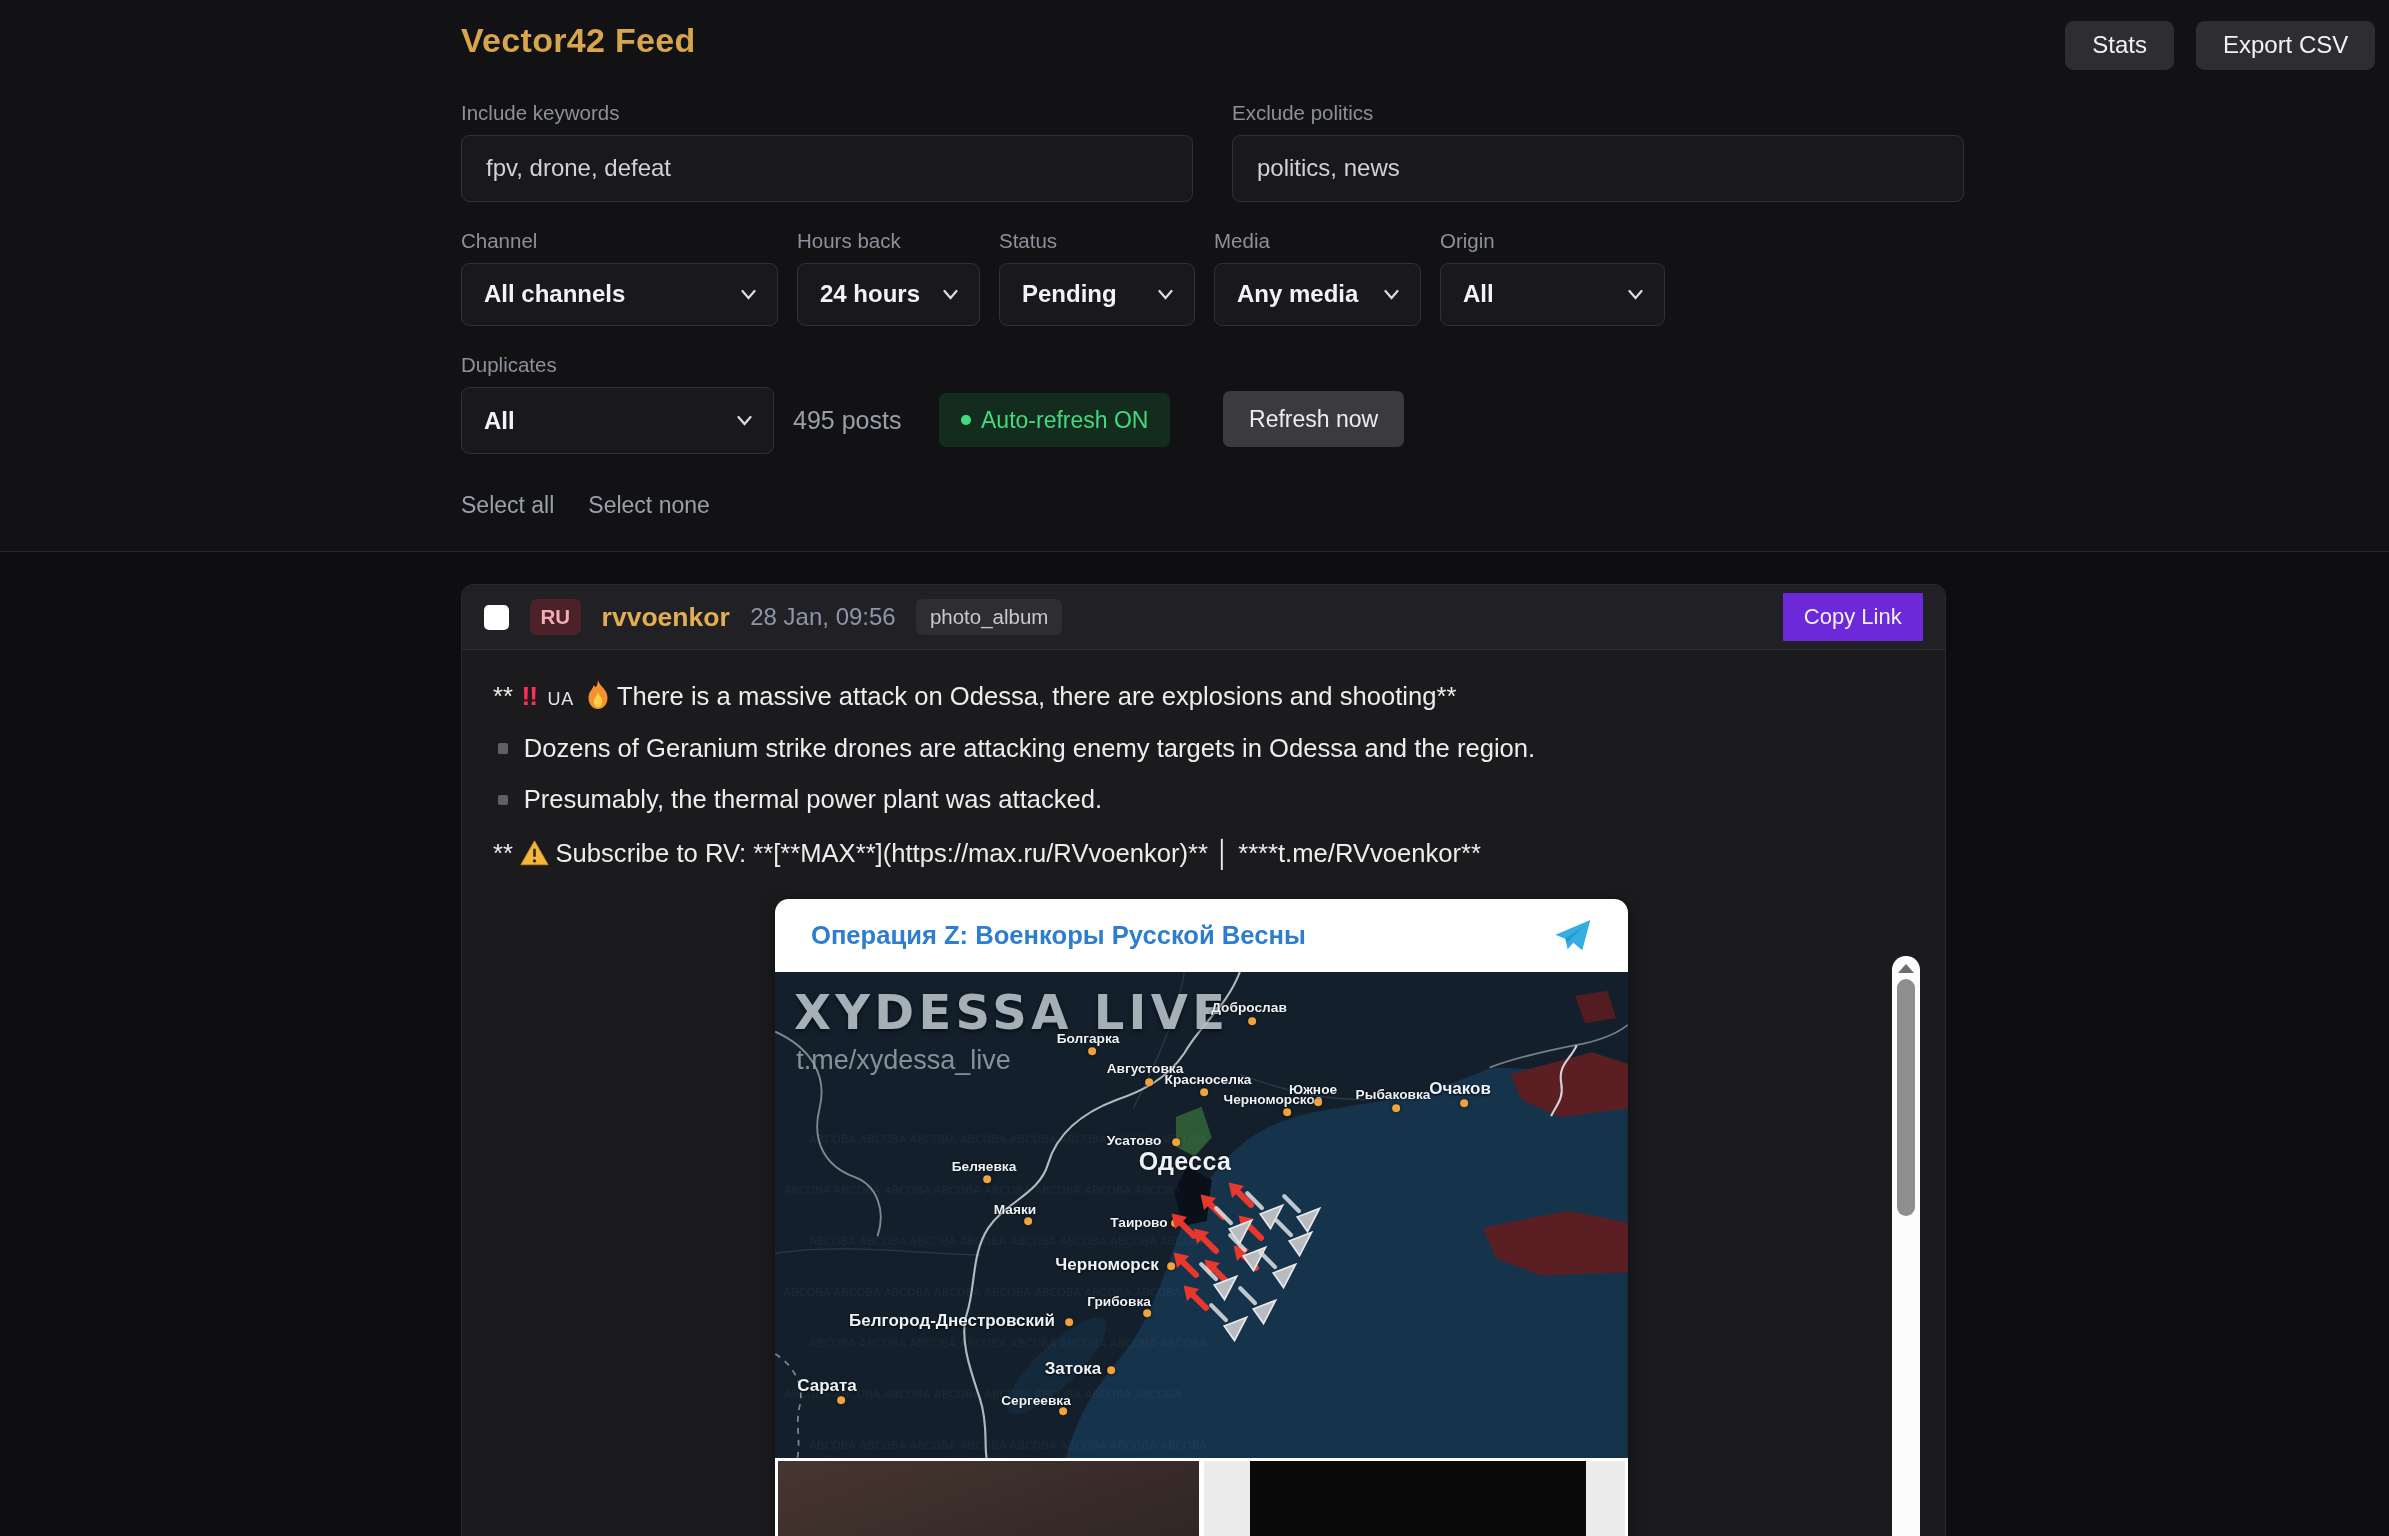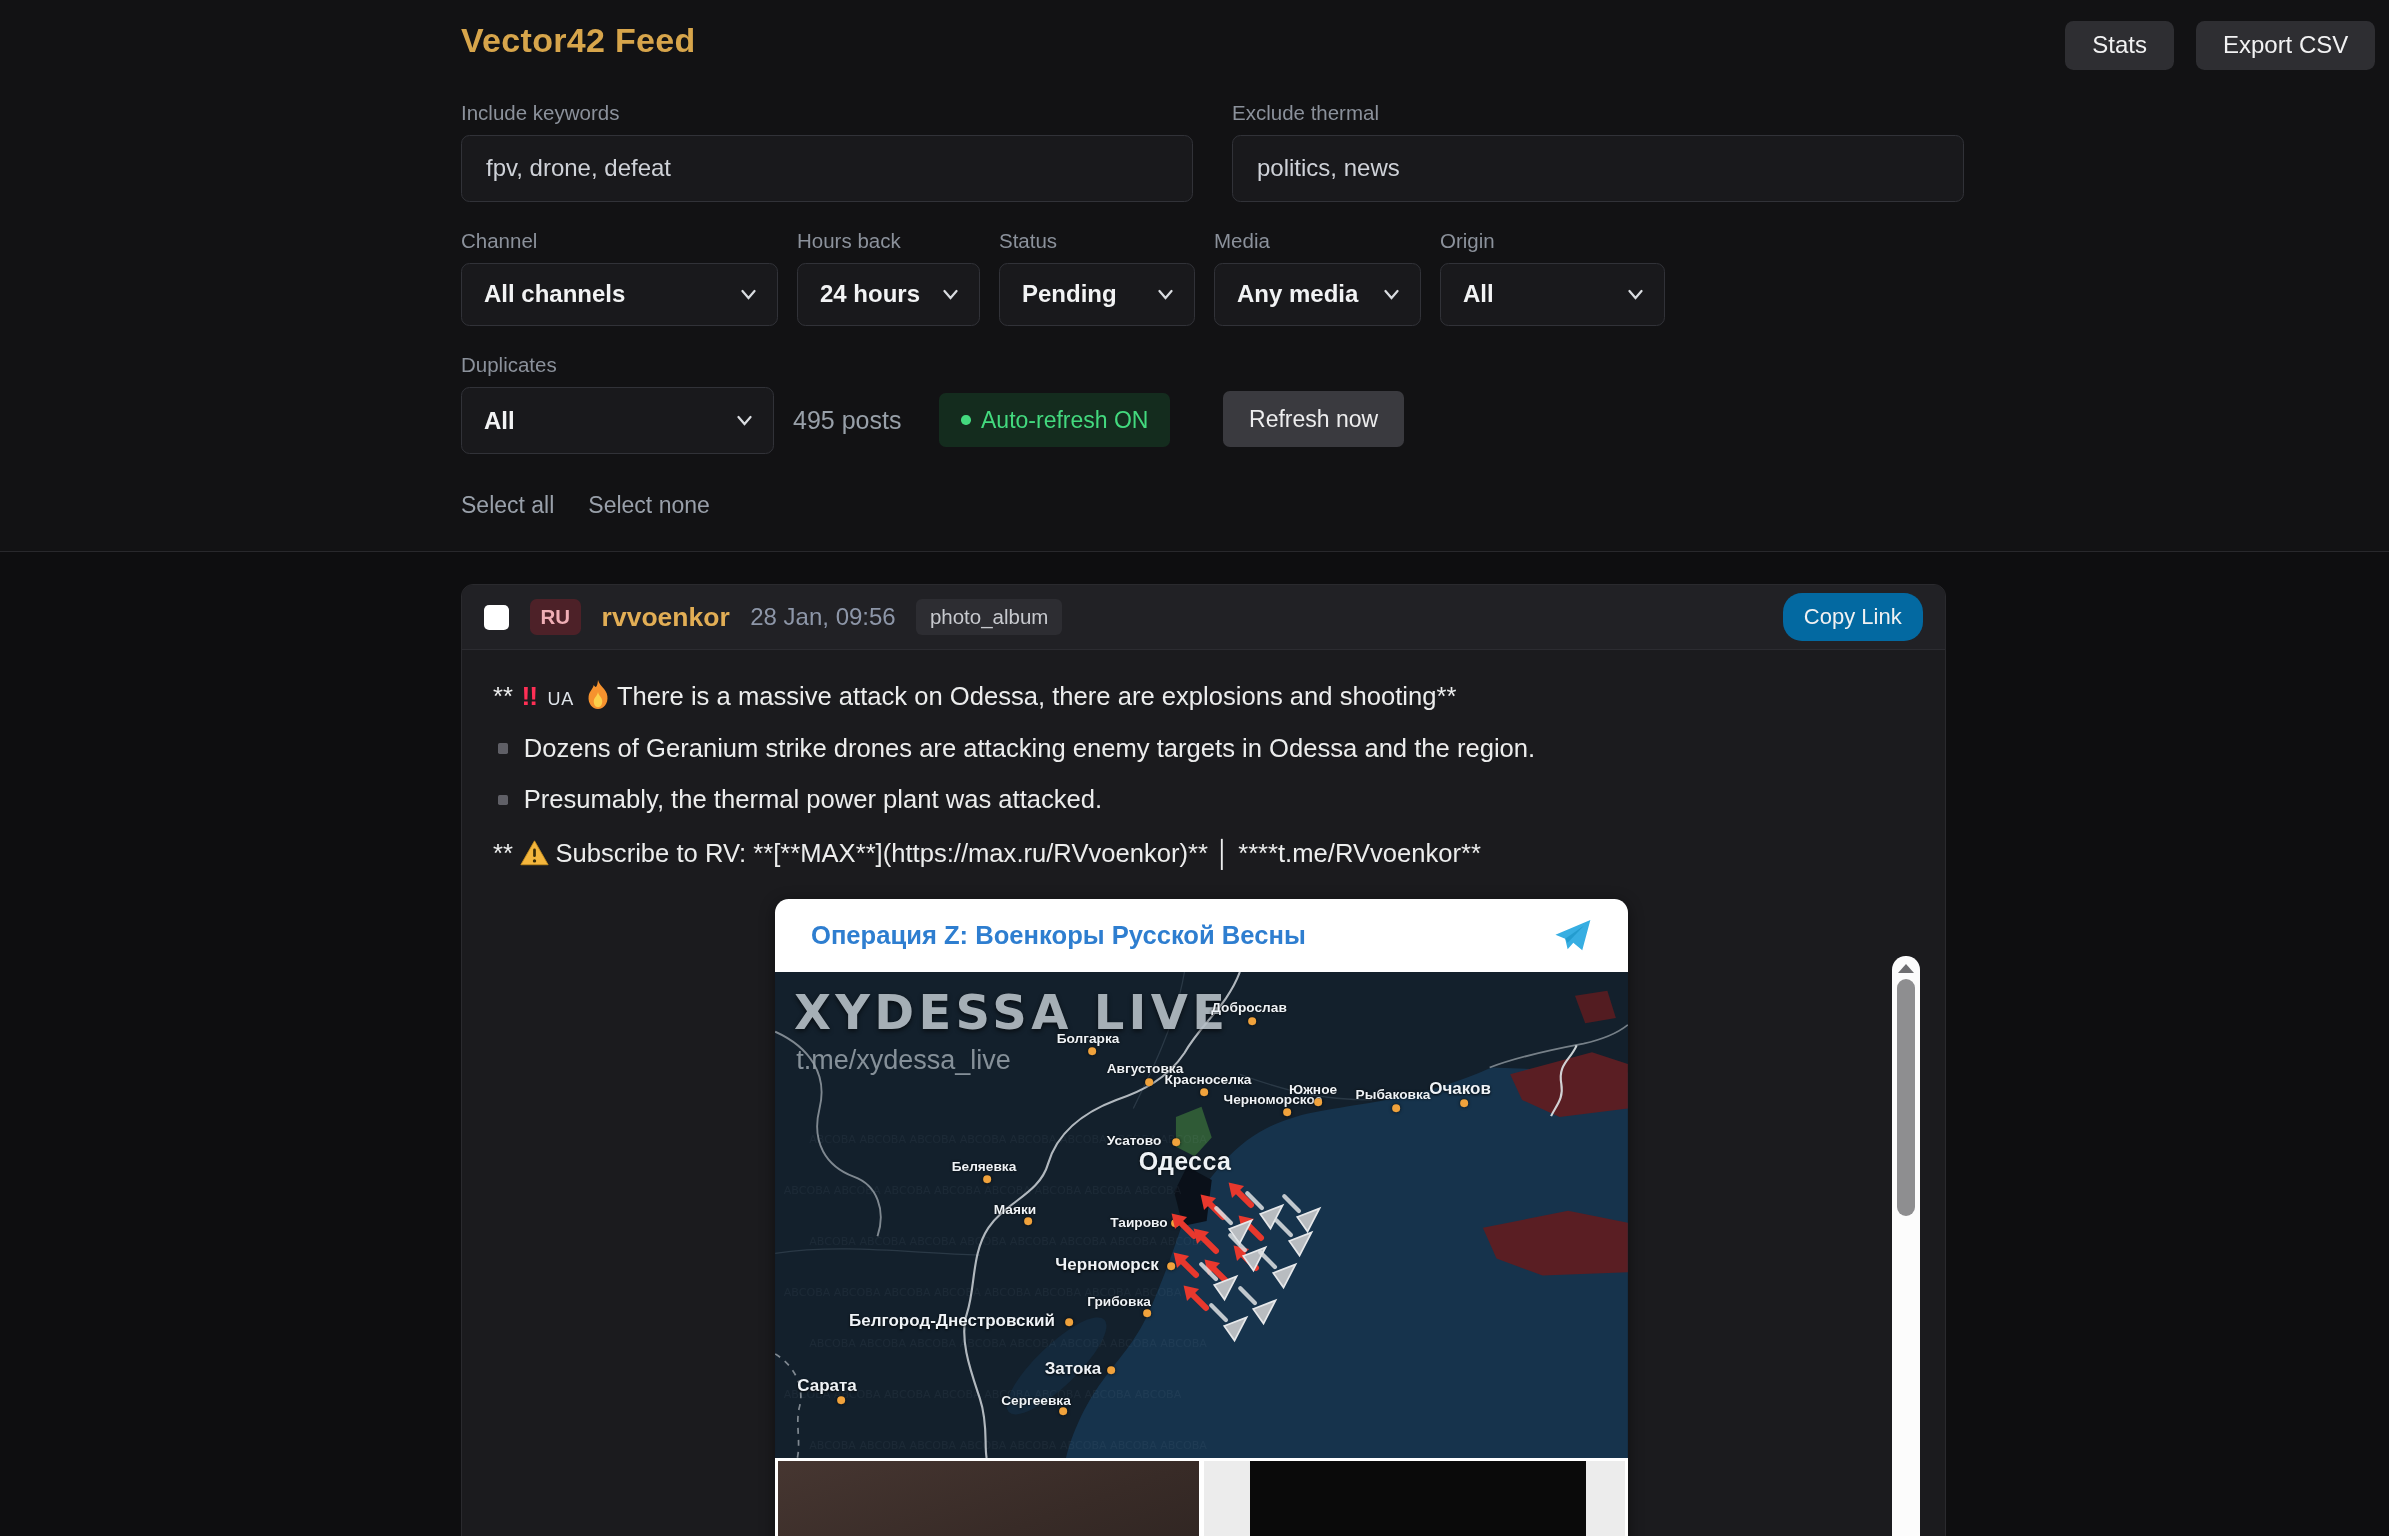--- a/index.html
+++ b/index.html
@@ -39,21 +39,21 @@
   .post-card { position:relative; margin-left:461px; width:1485px; height:998px;
                background:#1b1b1e; border:0.9px solid #2a2a2e; border-radius:12px 12px 0 0; overflow:hidden; }
   .post-header { height:65px; background:#212125; border-bottom:0.9px solid #2c2c31;
                  display:flex; align-items:center; gap:20.5px; padding:0 22px; }
   .pcheck { width:25px; height:25px; background:#ffffff; border-radius:5.1px; flex:none; cursor:pointer; }
   .ru-badge { background:#4d2128; color:#f0aeb5; font-size:20.5px; font-weight:700;
               padding:6px 11px; border-radius:6.8px; }
   .pchannel { font-size:26.5px; font-weight:700; color:#e2ae55; }
   .pdate { font-size:24px; color:#8d96a8; }
   .ptype { background:#2d2d32; color:#c7c9ce; font-size:20.5px; padding:6px 13.7px; border-radius:6px; }
-  .copy-btn { margin-left:auto; background:#0369a1; border:none; border-radius:19px; color:#f1f1f2;
+  .copy-btn { margin-left:auto; background:#6d28d9; border:none; border-radius:1px; color:#f1f1f2;
               font-size:22px; font-family:inherit; padding:11px 21.3px; cursor:pointer; }
   .post-body { padding:25.6px 31px 0 31px; font-size:25.6px; color:#eceded; }
   .pline { line-height:1.55; }
   .headline { }
   .dblexcl { color:#ff2f55; font-weight:800; font-size:26.5px; letter-spacing:-0.9px; margin:0 5.1px 0 8.5px; }
   .uaflag { font-size:18px; color:#dfe4ea; letter-spacing:0.9px; margin:0 5.1px; }
   .ic { display:inline-block; vertical-align:-4.3px; margin:0 6.8px; }
   .bullet-line { display:flex; align-items:baseline; margin:12px 0; }
   .bullet-marker { width:10.2px; height:10.2px; background:#5f5f66; border-radius:1.7px; flex:none;
                    margin:0 15.4px 0 5.1px; align-self:center; }
@@ -108,21 +108,21 @@
     </div>
   </header>
 
   <section class="filters">
     <div class="frow1">
       <div>
         <div class="flabel">Include keywords</div>
         <input class="tinput" type="text" value="fpv, drone, defeat" style="">
       </div>
       <div>
-        <div class="flabel">Exclude thermal</div>
+        <div class="flabel">Exclude politics</div>
         <input class="tinput" type="text" value="politics, news" style="">
       </div>
     </div>
 
     <div class="frow2">
       <div style="width:317px">
         <div class="flabel">Channel</div>
         <div class="selbox">
           <span>All channels</span>
           <svg class="chev" viewBox="0 0 22 22">

